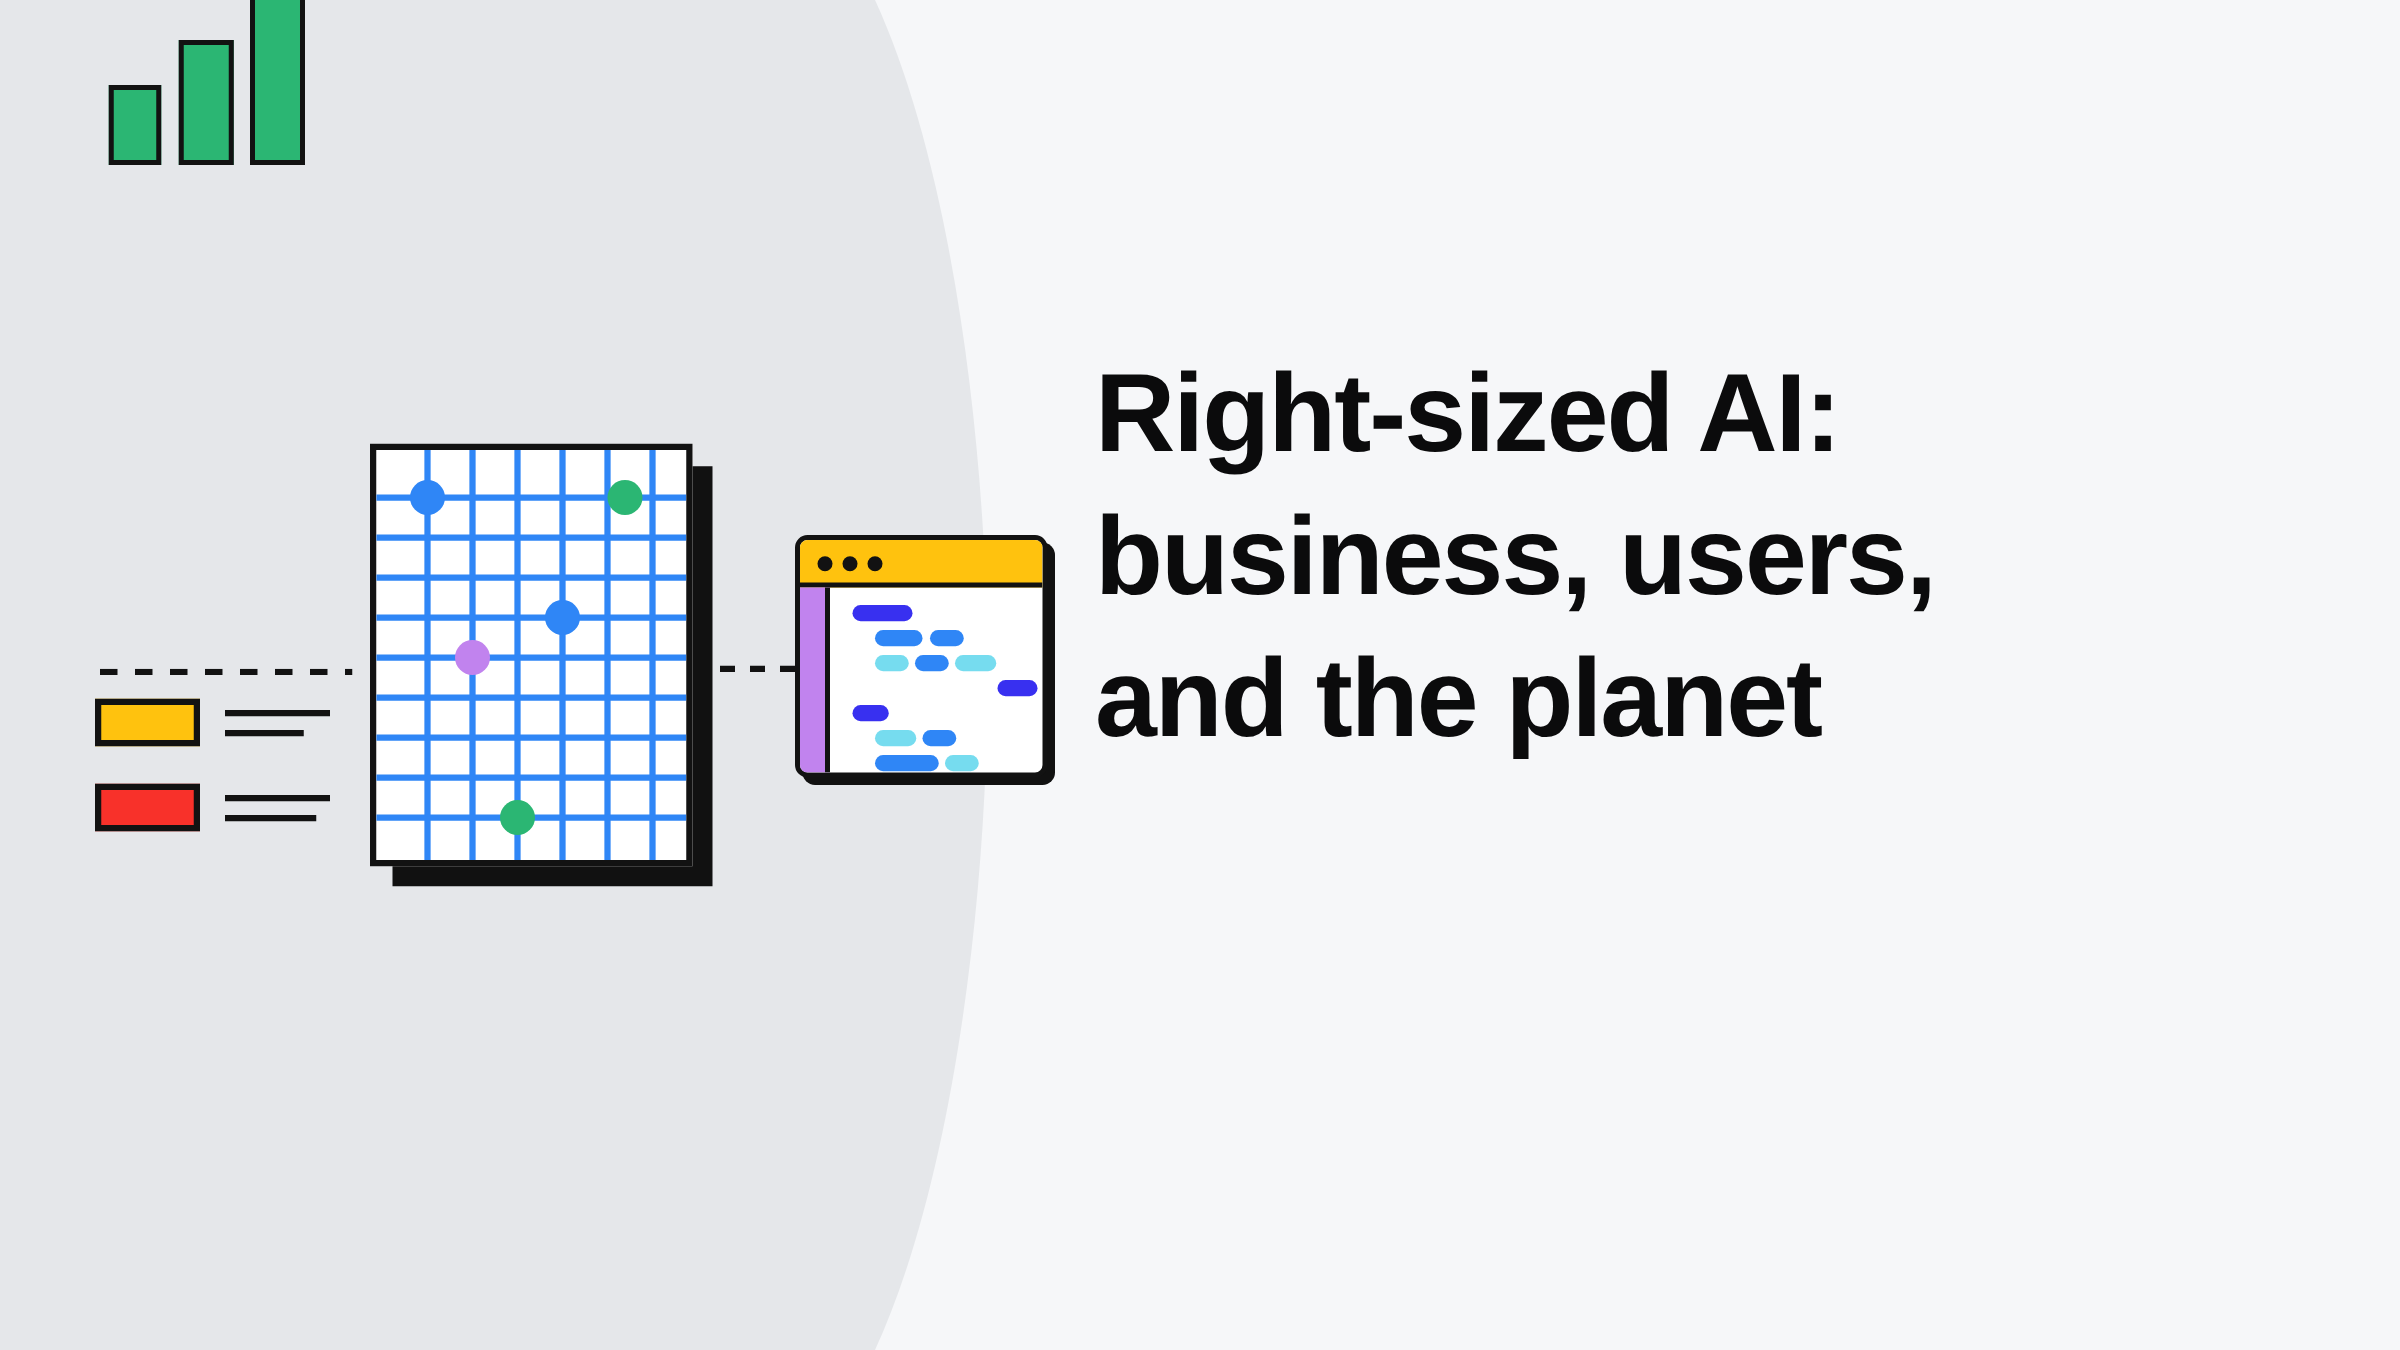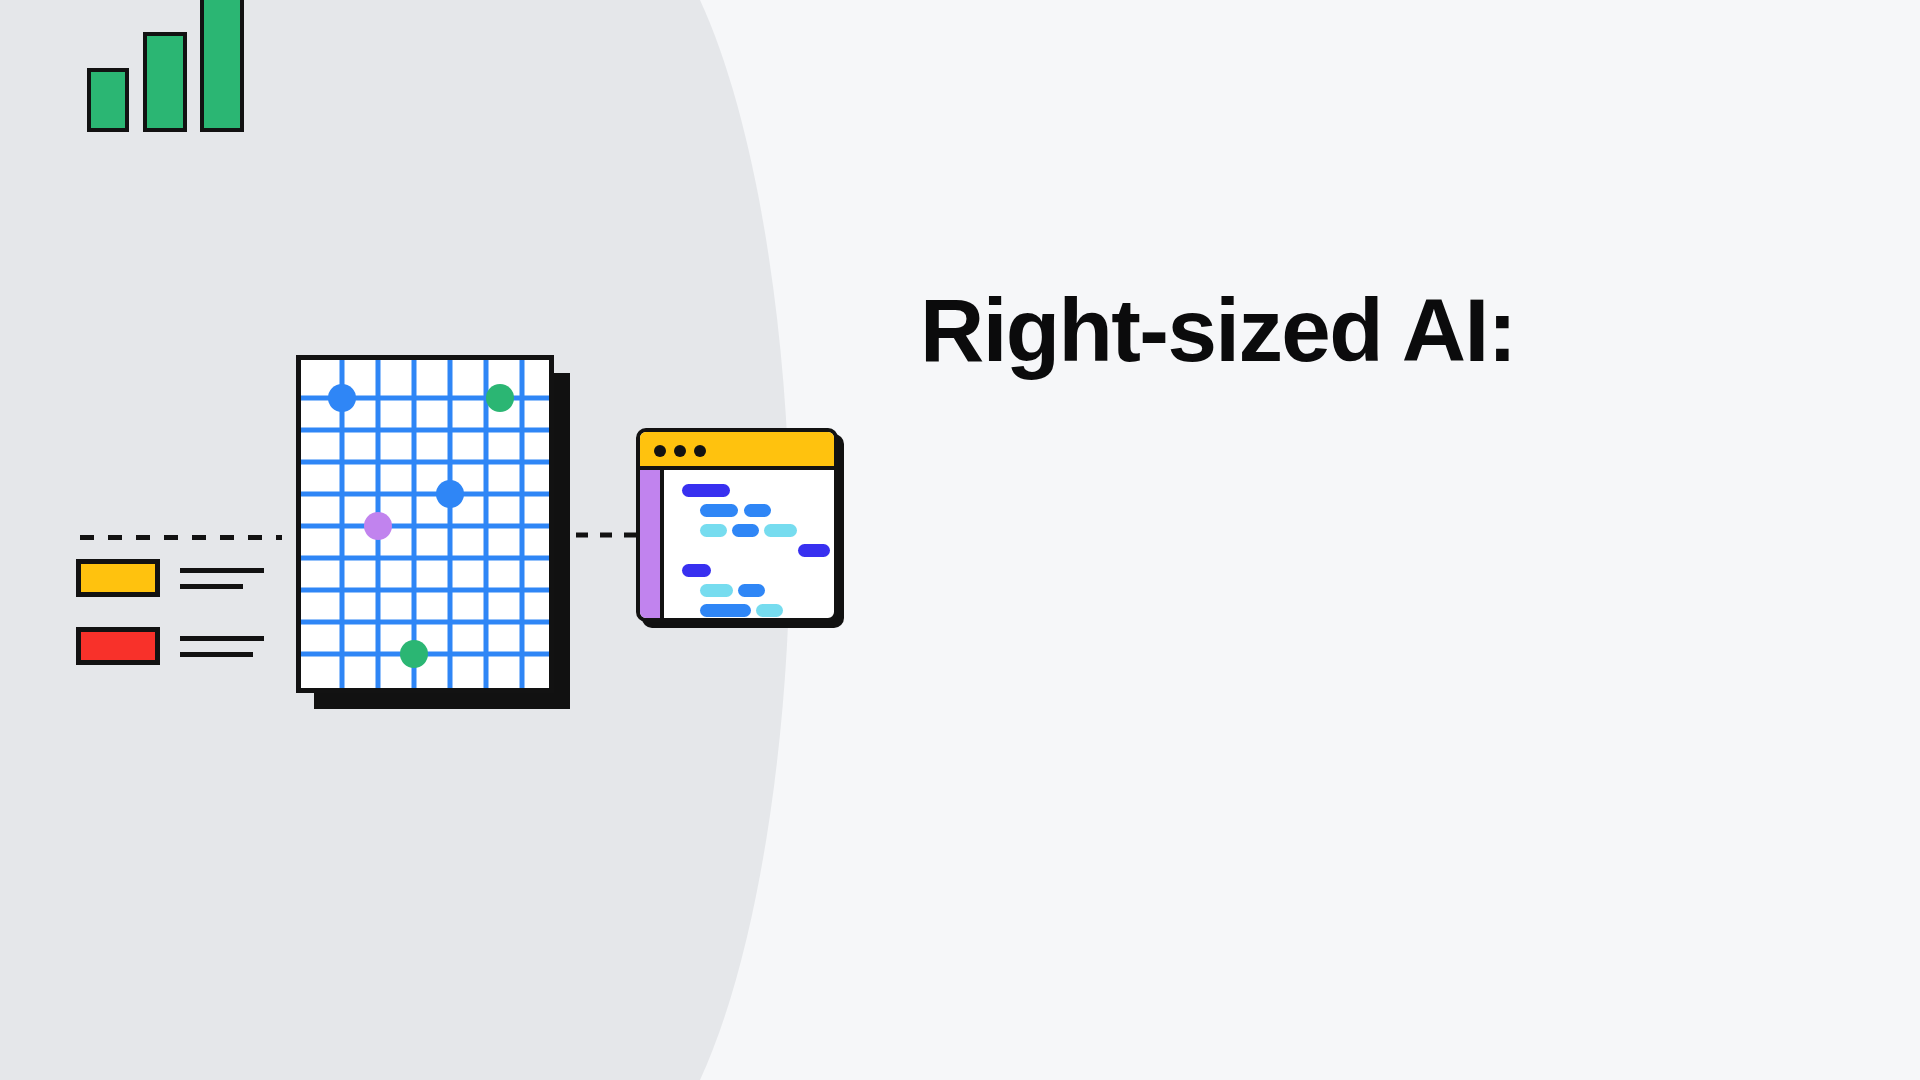--- a/index.html
+++ b/index.html
@@ -17,21 +17,21 @@
   #left-panel {
     position:absolute; left:0; top:0;
     width:800px; height:1080px;
     background:#e5e7ea;
     
     clip-path: path("M0,0 L700,0 C762,135 790,360 790,540 C790,720 762,945 700,1080 L0,1080 Z");
   }
   
   #hero-title {
     position:absolute;
-    left:920px; top:274px;
+    left:876px; top:274px;
     width:900px;
     font-size:89px;
     line-height:1.28;
     font-weight:700;
     letter-spacing:-1.6px;
     color:#0b0b0c;
   }
   #hero-title .line { display:block; white-space:nowrap; }
 
   
@@ -219,15 +219,17 @@
         <span class="code-chip" style="left:70px;  top:114px; width:27px; background:#2f86f6;"></span>
 
         <span class="code-chip" style="left:32px;  top:134px; width:51px; background:#2f86f6;"></span>
         <span class="code-chip" style="left:88px;  top:134px; width:27px; background:#76dcef;"></span>
       </div>
     </div>
   </div>
 
   <h1 id="hero-title">
     <span class="line">Right-sized AI:</span>
+    <span class="line">business, users,</span>
+    <span class="line">and the planet</span>
   </h1>
 
 </div>
 
 </body></html>

